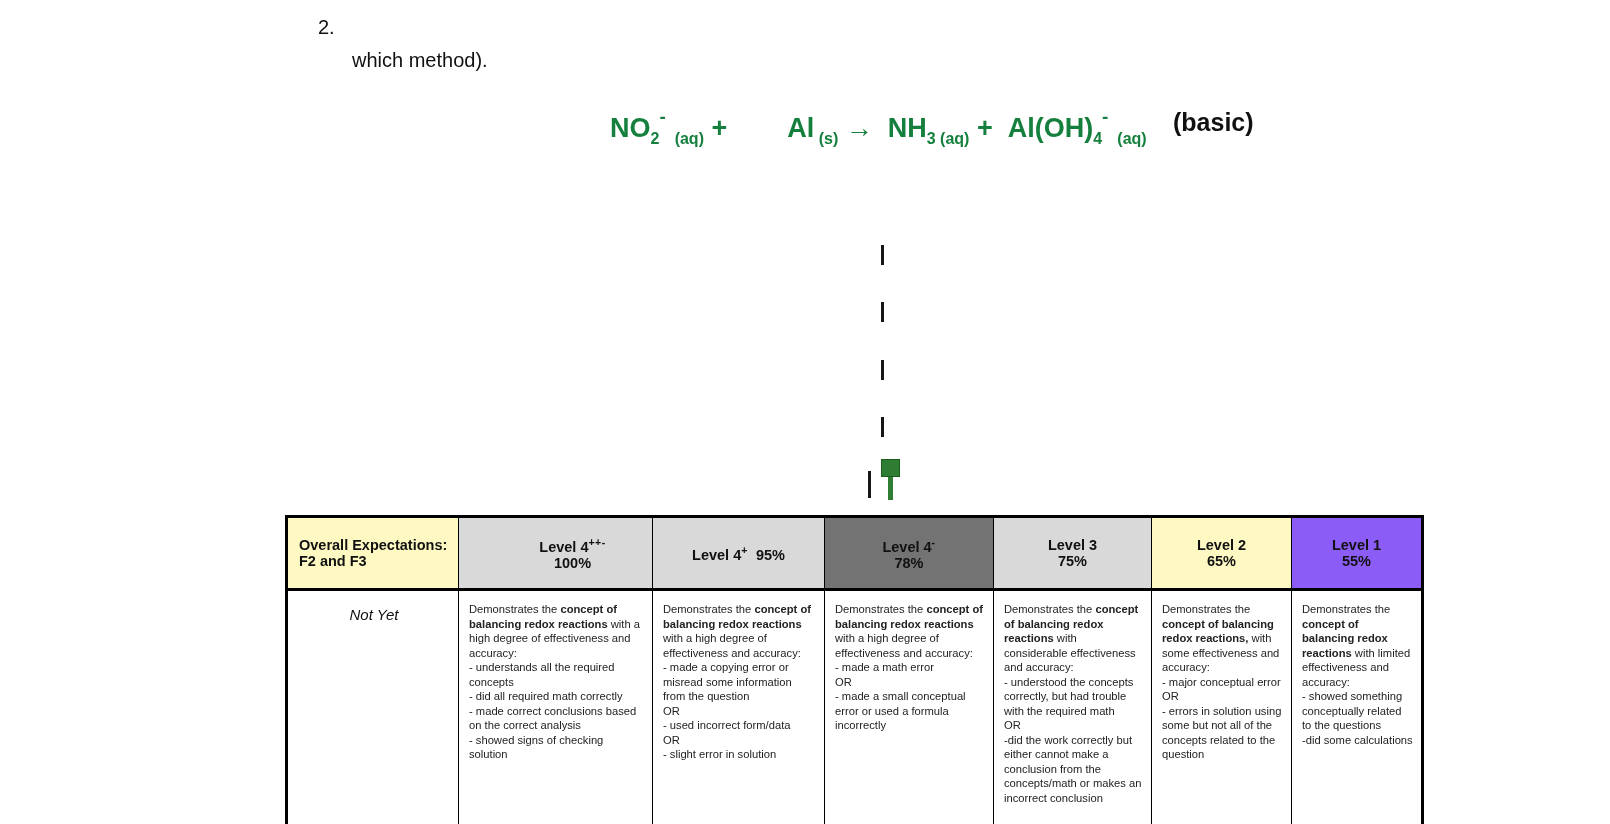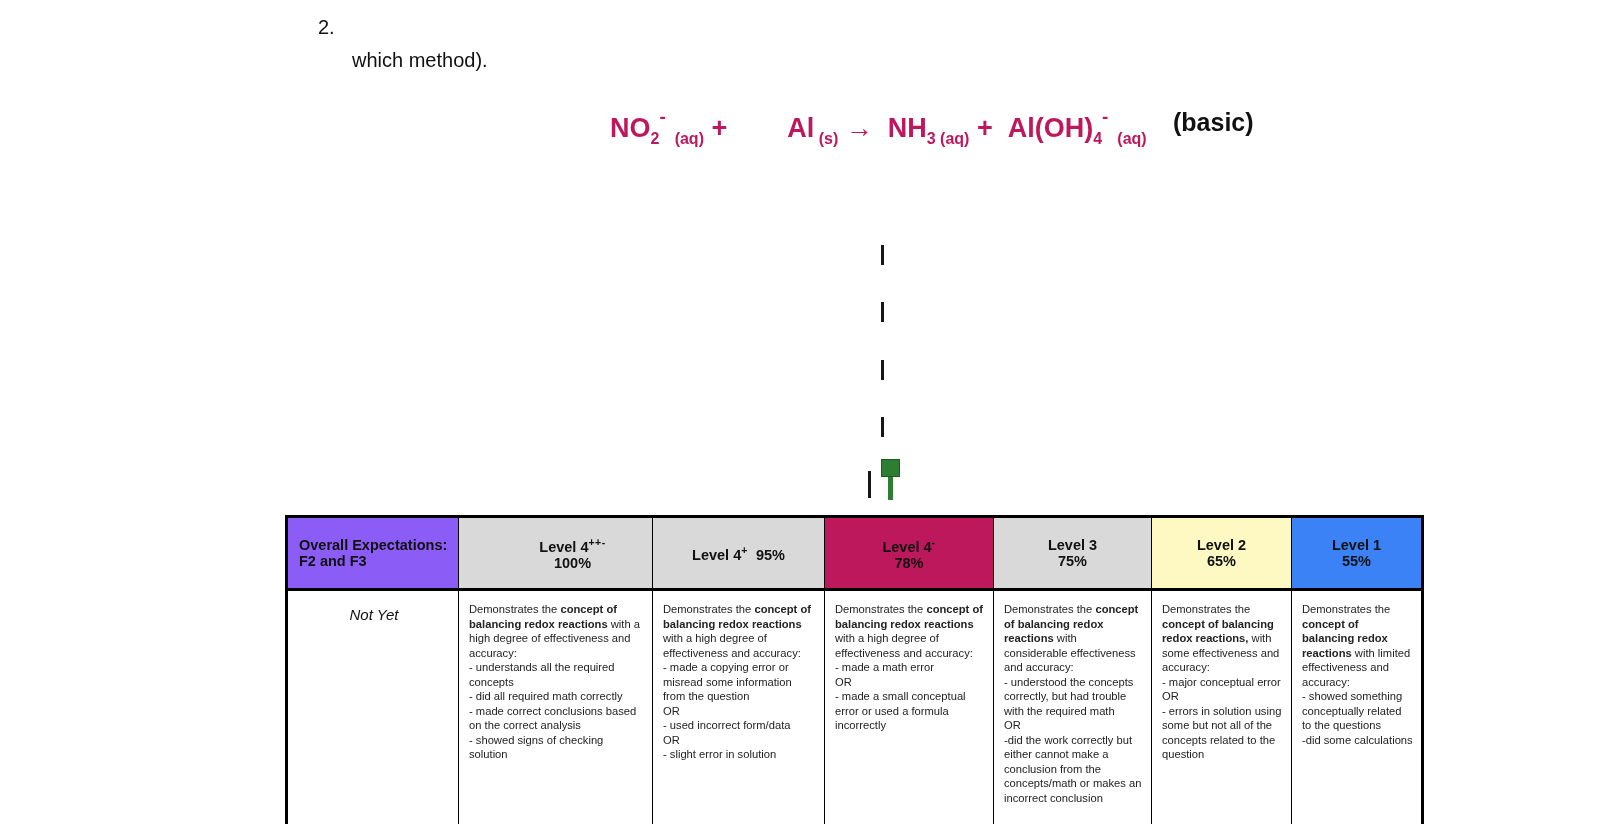--- a/index.html
+++ b/index.html
@@ -8,21 +8,21 @@
         font-family:"Liberation Sans",sans-serif;color:#1a1a1a;}
 
   
   .question{position:absolute;left:318px;top:11px;display:flex;
             font-size:20px;line-height:33px;color:#111;}
   .qnum{width:34px;flex:0 0 34px;}
   .qtext{white-space:nowrap;}
 
   
   .equation{position:absolute;left:610px;top:106px;font-weight:700;
-            font-size:27px;white-space:nowrap;color:#be185d;}
+            font-size:27px;white-space:nowrap;color:#15803d;}
   .equation .sub{font-size:16px;font-weight:700;vertical-align:-7px;}
   .equation .sup{font-size:19px;font-weight:700;vertical-align:14px;}
   .basic{position:absolute;left:1173px;top:108px;font-weight:700;font-size:25px;color:#111;}
 
   
   .bar{position:absolute;left:881px;width:3px;height:20px;background:#161616;}
   .b1{top:245px}.b2{top:302px}.b3{top:360px}.b4{top:417px}
   .cursor-caret{position:absolute;left:868px;top:471px;width:3px;height:27px;background:#161616;}
   .cursor-stem{position:absolute;left:888px;top:468px;width:5px;height:32px;}
   .cursor-flag{position:absolute;left:881px;top:459px;width:17px;height:16px;border:1px solid #1b5e20;}
@@ -76,27 +76,27 @@
       <col class="c1">
         <col class="c2">
         <col class="c3">
         <col class="c4">
       <col class="c5">
         <col class="c6">
         <col class="c7">
     </colgroup>
     <thead>
       <tr>
-          <th class="first" style="background: #8b5cf6;"><span>Overall Expectations:</span><br><span>F2 and F3</span></th>
+          <th class="first" style="background: #fef9c3;"><span>Overall Expectations:</span><br><span>F2 and F3</span></th>
           <th style="background: rgb(217, 217, 217); padding-left: 40px;"><span>Level 4</span><span class="sup">++-</span><br><span>100%</span></th>
           <th style="background: rgb(217, 217, 217);"><span>Level 4</span><span class="sup">+</span><span>&nbsp; 95%</span></th>
-          <th style="background: #be185d;"><span>Level 4</span><span class="sup">-</span><br><span>78%</span></th>
+          <th style="background: #737373;"><span>Level 4</span><span class="sup">-</span><br><span>78%</span></th>
           <th style="background: rgb(217, 217, 217);"><span>Level 3</span><br><span>75%</span></th>
           <th style="background: #fef9c3;"><span>Level 2</span><br><span>65%</span></th>
-          <th style="background: #3b82f6;"><span>Level 1</span><br><span>55%</span></th>
+          <th style="background: #8b5cf6;"><span>Level 1</span><br><span>55%</span></th>
         </tr>
     </thead>
     <tbody>
       <tr>
           <td class="first"><span class="i">Not Yet</span></td>
           <td><span>Demonstrates the </span><span class="b">concept of balancing redox reactions</span><span> with a high degree of effectiveness and accuracy:</span><br><span>- understands all the required concepts</span><br><span>- did all required math correctly</span><br><span>- made correct conclusions based on the correct analysis</span><br><span>- showed signs of checking solution</span></td>
           <td><span>Demonstrates the </span><span class="b">concept of balancing redox reactions</span><span> with a high degree of effectiveness and accuracy:</span><br><span>- made a copying error or misread some information from the question</span><br><span>OR</span><br><span>- used incorrect form/data</span><br><span>OR</span><br><span>- slight error in solution</span></td>
           <td><span>Demonstrates the </span><span class="b">concept of balancing redox reactions</span><span> with a high degree of effectiveness and accuracy:</span><br><span>- made a math error</span><br><span>OR</span><br><span>- made a small conceptual error or used a formula incorrectly</span></td>
           <td><span>Demonstrates the </span><span class="b">concept of balancing redox reactions</span><span> with considerable effectiveness and accuracy:</span><br><span>- understood the concepts correctly, but had trouble with the required math</span><br><span>OR</span><br><span>-did the work correctly but either cannot make a conclusion from the concepts/math or makes an incorrect conclusion</span></td>
           <td><span>Demonstrates the </span><span class="b">concept of balancing redox reactions,</span><span> with some effectiveness and accuracy:</span><br><span>- major conceptual error</span><br><span>OR</span><br><span>- errors in solution using some but not all of the concepts related to the question</span></td>

